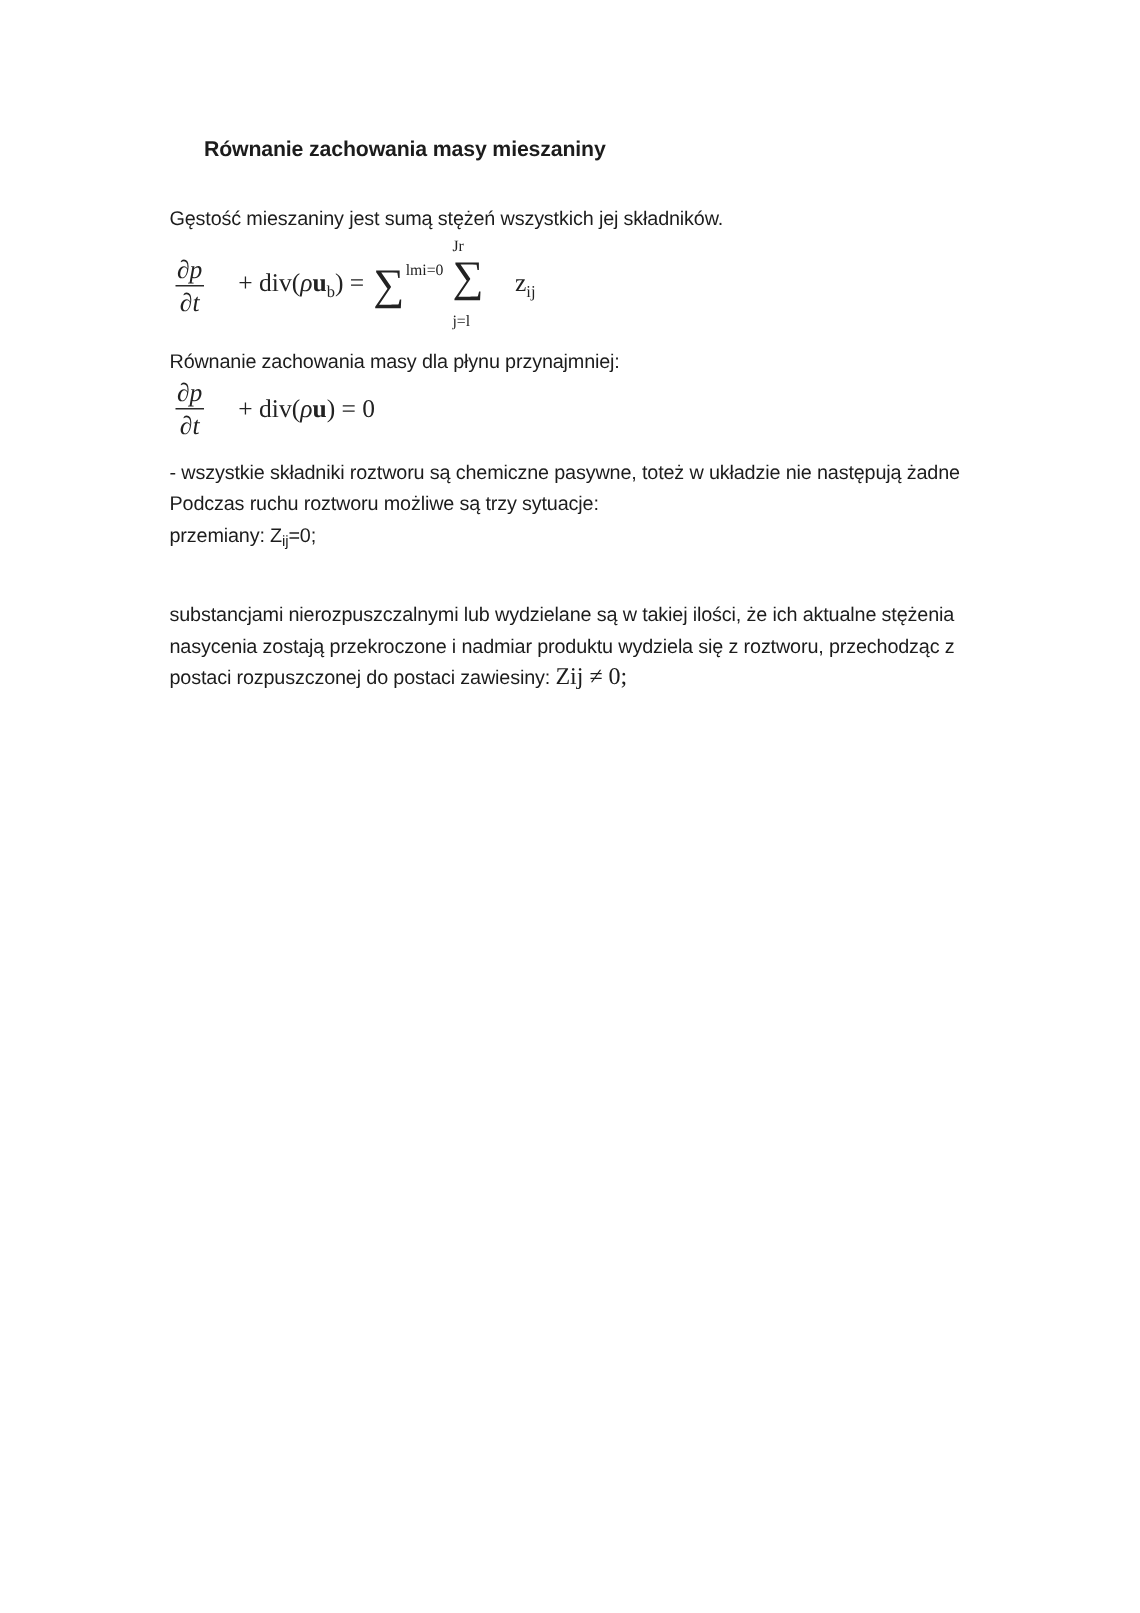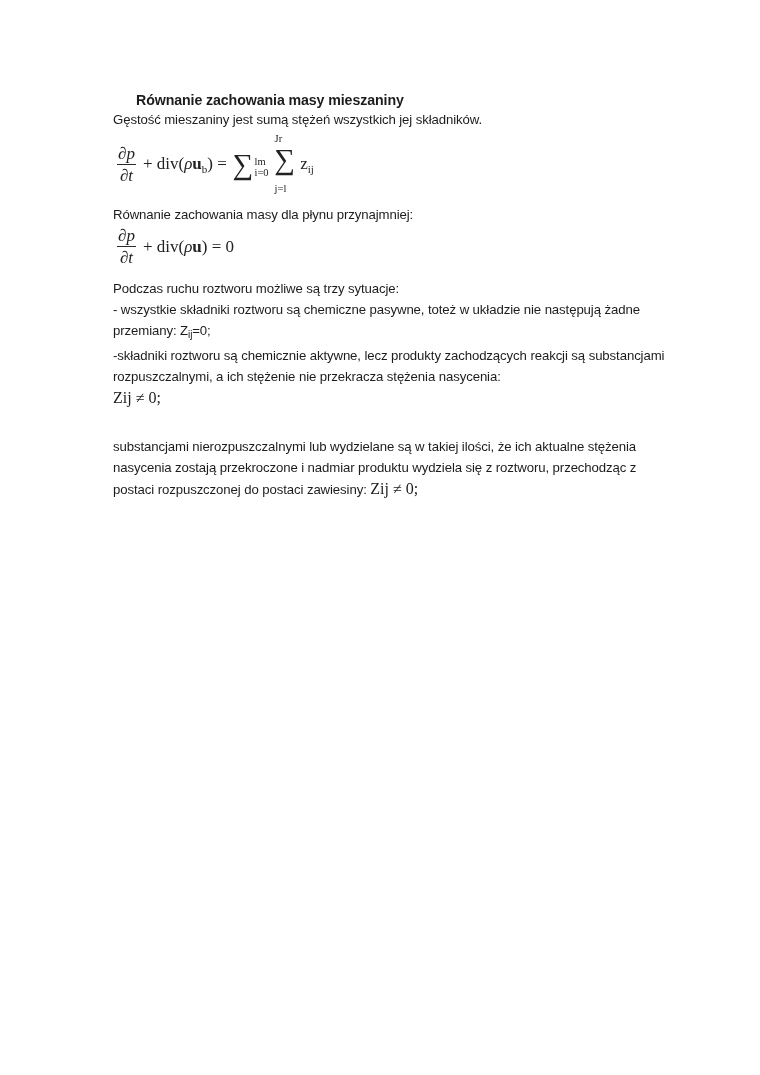--- a/index.html
+++ b/index.html
@@ -3,42 +3,42 @@
 <meta charset="utf-8">
 <style>
   html,body { margin:0; padding:0; background:#ffffff; }
   .page {
     position:relative; width:759px; height:1075px; background:#ffffff; overflow:hidden;
     font-family:"Liberation Sans", sans-serif; color:#1c1c1c;
   }
   .content { position:absolute; left:113px; top:92px; width:600px; }
   .doc-title { font-size:14.2px; font-weight:bold; margin-left:23px; white-space:nowrap; letter-spacing:-0.1px; }
   .body-line { font-size:13.2px; line-height:21px; white-space:nowrap; letter-spacing:-0.1px; }
-  .intro { margin-top:1px; }
+  .intro { margin-top:27px; }
   .heading2 { margin-top:10px; }
   .para { margin-top:12px; }
   .para-last { margin-top:27px; }
 
   
   .equation {
     font-family:"Liberation Serif", serif; font-size:17px; color:#222222;
     display:flex; align-items:center;
   }
   .eq1 { margin-top:4px; margin-left:2px; }
   .eq2 { margin-top:2px; margin-left:2px; }
   .frac { display:inline-flex; flex-direction:column; align-items:center; line-height:1.0; }
   .frac .num { padding:0 3px 2px 3px; }
   .frac .den { border-top:1.2px solid #2a2a2a; padding:2px 3px 0 3px; }
   .ital { font-style:italic; }
   .vec { font-weight:bold; }
-  .atom { margin-left:5px; white-space:nowrap;text-align:right; }
+  .atom { margin-left:21px; white-space:nowrap;text-align:right; }
   .ssub { font-size:11px; vertical-align:-4px; }
   .bigsum { font-size:29px; line-height:0.9; }
   .sum-nolimits { display:inline-flex; align-items:center; margin-left:6px; }
-  .sum-scripts { display:inline-flex; flex-direction:column; justify-content:flex-end;
+  .sum-scripts { display:inline-flex; flex-direction:row; justify-content:flex-end;
                  font-size:10.5px; height:28px; margin-left:1px; line-height:1; padding:2px 0; }
   .sum-limits { display:inline-flex; flex-direction:column; align-items:flex-start; margin-left:6px;
                 font-size:10.5px; line-height:1; }
   .sum-limits .limit-top { margin-bottom:1px; }
   .sum-limits .limit-bot { margin-top:12px; }
 
   
   .inline-math { font-family:"Liberation Serif", serif; font-size:16px; letter-spacing:0; }
   .tsub { font-size:10px; vertical-align:-3px; }
 </style>
@@ -77,30 +77,25 @@
 
     <div class="equation eq2">
       <span class="frac">
         <span class="num ital">∂p</span>
         <span class="den ital">∂t</span>
       </span>
       <span class="atom"><span>+ div(</span><span class="ital">ρ</span><span class="vec">u</span><span>) = 0</span></span>
     </div>
 
     <div class="para">
+      <div class="body-line">- wszystkie składniki roztworu są chemiczne pasywne, toteż w układzie nie następują żadne</div>
       <div class="body-line">Podczas ruchu roztworu możliwe są trzy sytuacje:</div>
-      <div class="body-line">- wszystkie składniki roztworu są chemiczne pasywne, toteż w układzie nie następują żadne</div>
       <div class="body-line"><span>przemiany: Z</span><span class="tsub">ij</span><span>=0;</span></div>
     </div>
 
-    <div>
-      <div class="body-line">-składniki roztworu są chemicznie aktywne, lecz produkty zachodzących reakcji są substancjami</div>
-      <div class="body-line">rozpuszczalnymi, a ich stężenie nie przekracza stężenia nasycenia:</div>
-      <div class="body-line"><span class="inline-math">Zij ≠ 0;</span></div>
-    </div>
 
     <div class="para-last">
       <div class="body-line">substancjami nierozpuszczalnymi lub wydzielane są w takiej ilości, że ich aktualne stężenia</div>
       <div class="body-line">nasycenia zostają przekroczone i nadmiar produktu wydziela się z roztworu, przechodząc z</div>
       <div class="body-line"><span>postaci rozpuszczonej do postaci zawiesiny: </span><span class="inline-math">Zij ≠ 0;</span></div>
     </div>
 
   </div>
 </div>
 

